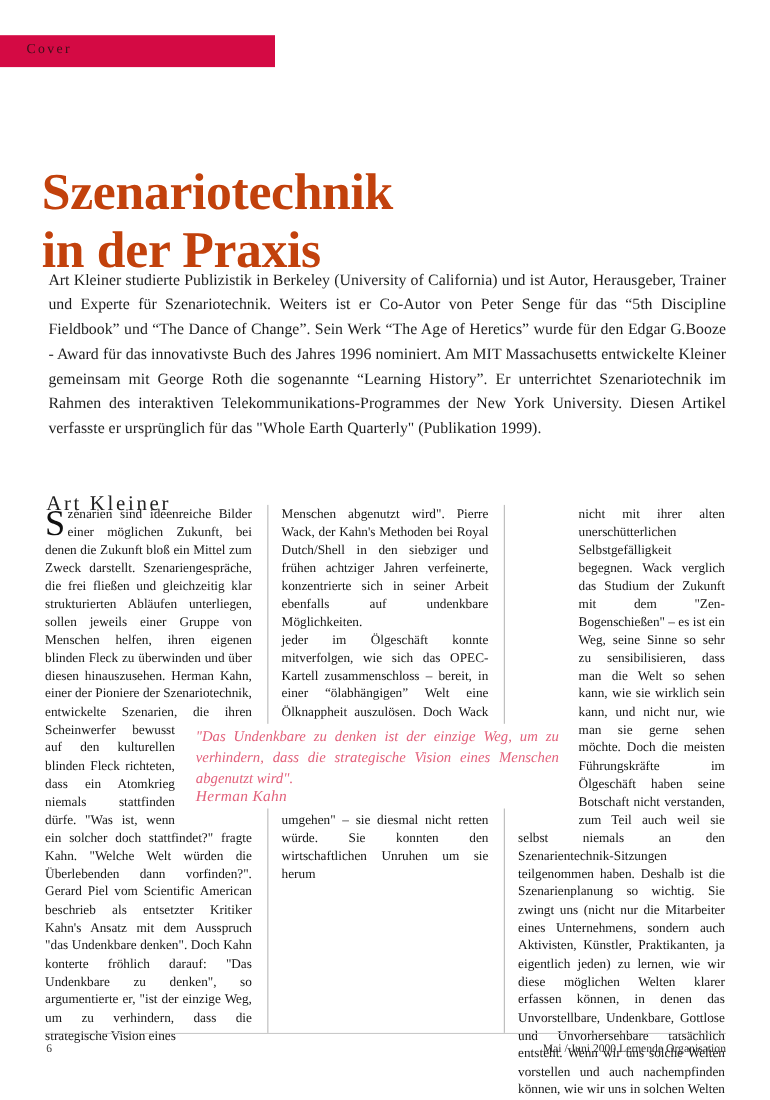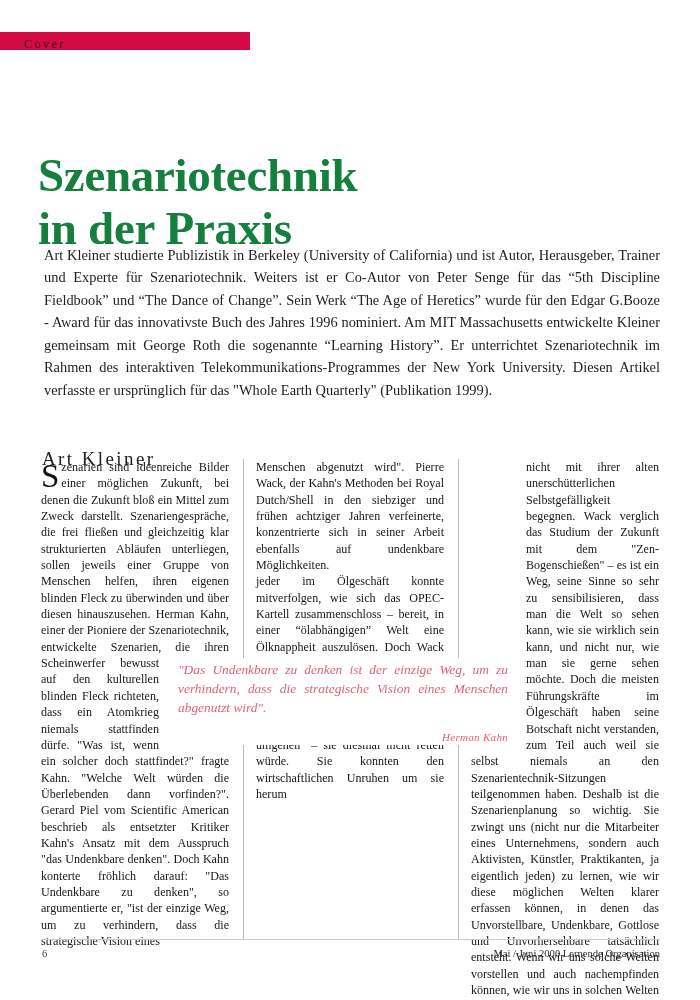--- a/index.html
+++ b/index.html
@@ -15,21 +15,21 @@
     color: #1b1b1b;
     overflow: hidden;
   }
 
   
   .banner {
     position: absolute;
     left: 0;
     top: 32px;
     width: 250px;
-    height: 18px;
+    height: 29px;
     background: #d40a44;
   }
   .banner-label {
     position: absolute;
     left: 24px;
     top: 5px;
     font-family: "Liberation Serif", "DejaVu Serif", serif;
     font-size: 12.5px;
     letter-spacing: 2.2px;
     color: #3a1018;
@@ -39,21 +39,21 @@
   
   .headline {
     position: absolute;
     left: 38px;
     top: 118px;
     width: 620px;
     font-size: 47px;
     line-height: 1.12;
     font-weight: 700;
     letter-spacing: -0.3px;
-    color: #15803d;
+    color: #c2410c;
   }
   .headline .line { display: block; white-space: pre; }
 
   
   .standfirst {
     position: absolute;
     left: 44px;
     top: 244px;
     width: 616px;
     font-size: 14.4px;
@@ -145,24 +145,23 @@
     padding: 2px 4px 2px 6px;
   }
   .pullquote .pq-text {
     font-style: italic;
     font-size: 13.4px;
     line-height: 19px;
     text-align: justify;
     color: #e2607a;
   }
   .pullquote .pq-attrib {
-    margin-top: 14px;
-    text-align: right;
+    margin-top: 0;
     font-style: italic;
-    font-size: 11px;
+    font-size: 14px;
     letter-spacing: 0.3px;
     color: #e2607a;
   }
 
   
   .footer-rule {
     position: absolute;
     left: 41px;
     top: 939px;
     width: 619px;

